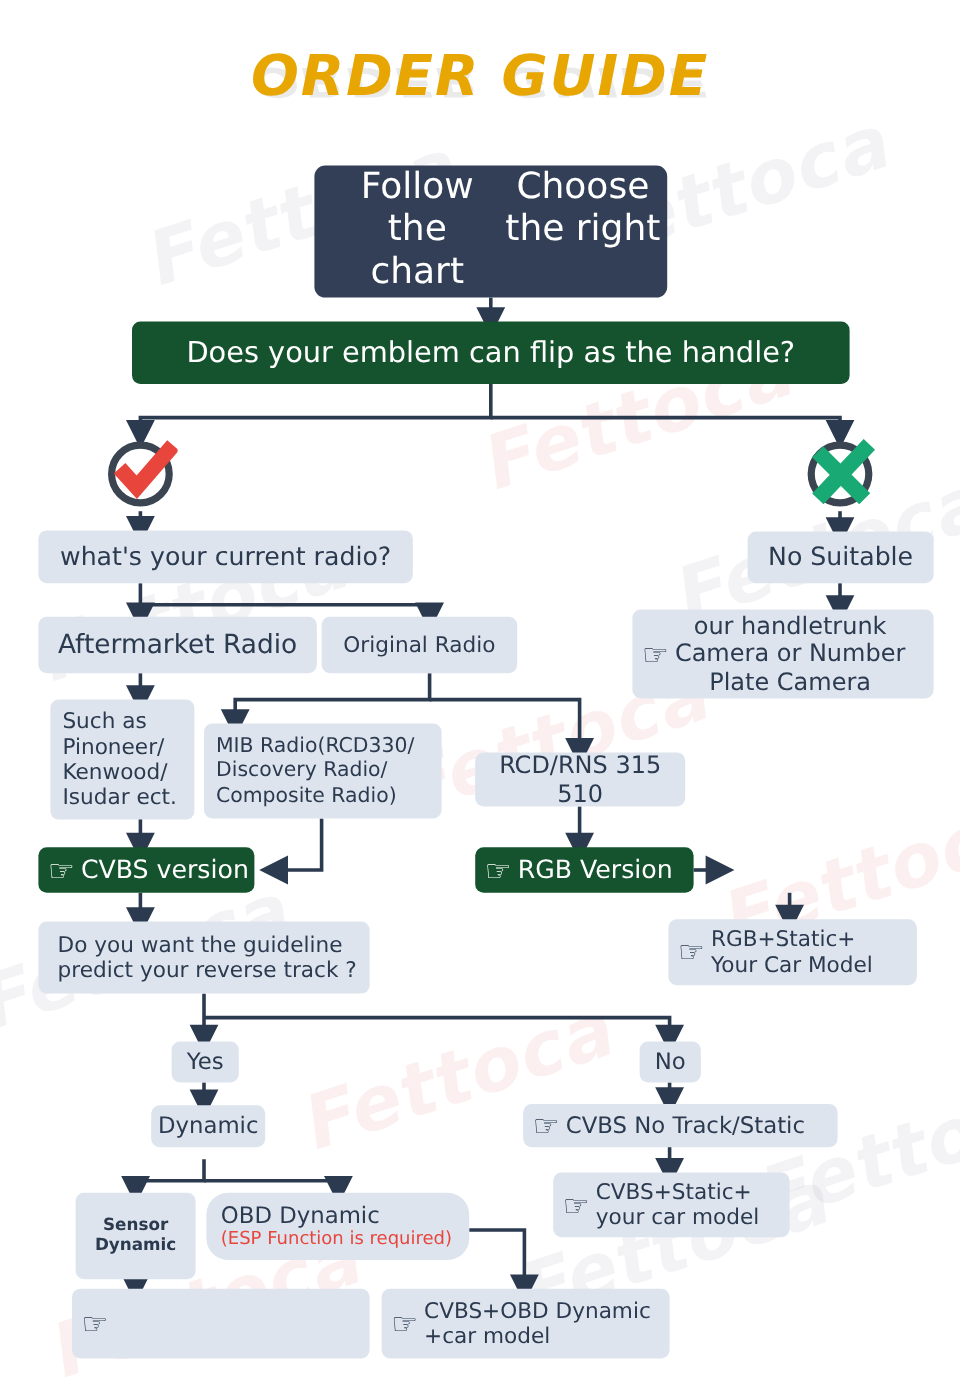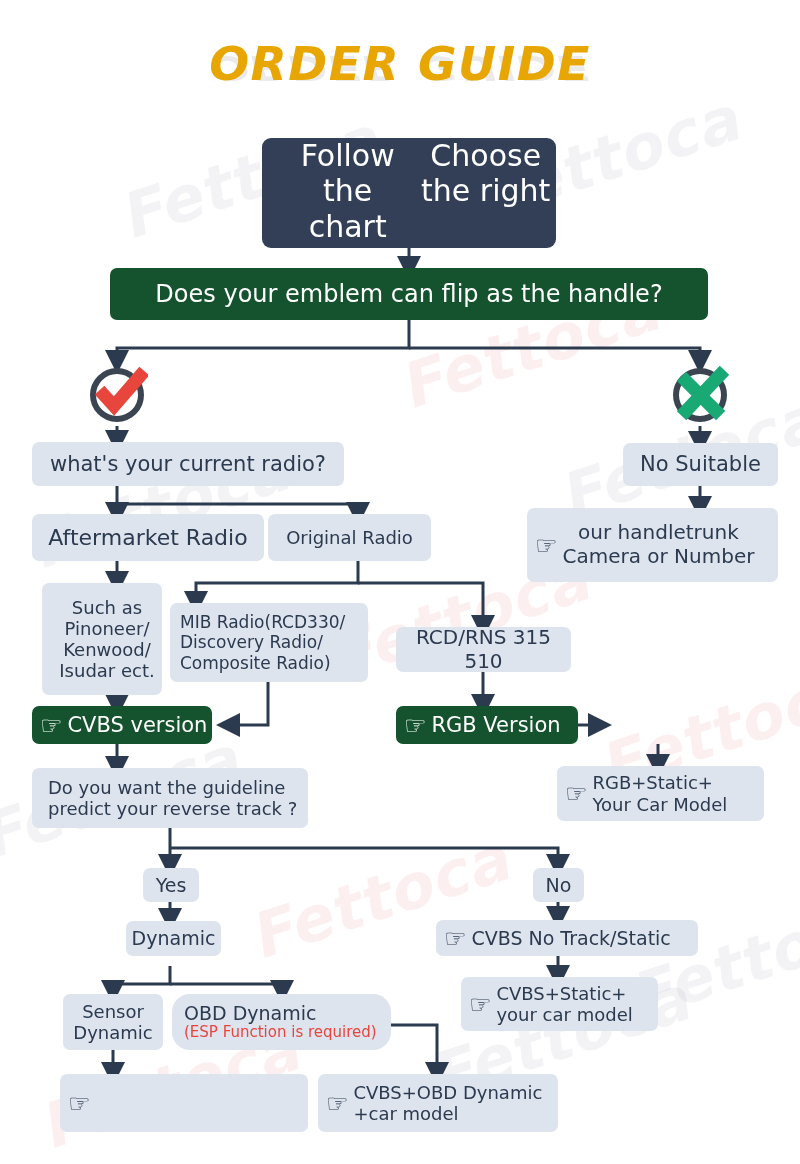--- a/index.html
+++ b/index.html
@@ -225,32 +225,33 @@
 
   <div class="node light" style="left:623px; top:443px; width:155px; height:43px; font-size:21px;">
     <span class="txt">No Suitable</span>
   </div>
 
   <div class="node light has-hand" style="left:527px; top:508px; width:251px; height:74px; font-size:20px;">
     <span class="hand-icon">☞</span>
     <span style="text-align:center;">
       <span class="txt">our handletrunk</span>
       <span class="txt">Camera or Number</span>
+      <span class="txt">Plate Camera</span>
     </span>
   </div>
 
   <div class="node light" style="left:32px; top:514px; width:232px; height:47px; font-size:22px;">
     <span class="txt">Aftermarket Radio</span>
   </div>
 
   <div class="node light" style="left:268px; top:514px; width:163px; height:47px; font-size:18px;">
     <span class="txt">Original Radio</span>
   </div>
 
-  <div class="node light" style="left:42px; top:583px; width:120px; height:112px; font-size:18px; flex-direction:column; align-items:center; padding-left:10px;">
+  <div class="node light" style="left:42px; top:583px; width:120px; height:100px; font-size:18px; flex-direction:column; align-items:flex-start; padding-left:10px;">
     <span class="txt">Such as</span>
     <span class="txt">Pinoneer/</span>
     <span class="txt">Kenwood/</span>
     <span class="txt">Isudar ect.</span>
   </div>
 
   <div class="node light" style="left:170px; top:603px; width:198px; height:79px; font-size:17px; flex-direction:column; align-items:flex-start; padding-left:10px;">
     <span class="txt">MIB Radio(RCD330/</span>
     <span class="txt">Discovery Radio/</span>
     <span class="txt">Composite Radio)</span>
@@ -302,21 +303,21 @@
   </div>
 
   <div class="node light has-hand" style="left:461px; top:977px; width:197px; height:54px; font-size:18px;">
     <span class="hand-icon">☞</span>
     <span style="text-align:left;">
       <span class="txt">CVBS+Static+</span>
       <span class="txt">your car model</span>
     </span>
   </div>
 
-  <div class="node light" style="left:63px; top:994px; width:100px; height:56px; font-size:18px; flex-direction:column;">
+  <div class="node light" style="left:63px; top:994px; width:100px; height:72px; font-size:14px; flex-direction:column;font-weight:bold;">
     <span class="txt">Sensor</span>
     <span class="txt">Dynamic</span>
   </div>
 
   <div class="node light" style="left:172px; top:994px; width:219px; height:56px; font-size:19px; flex-direction:column; align-items:flex-start; padding-left:12px;border-radius:18px;">
     <span class="txt">OBD Dynamic</span>
     <span class="txt sub-red" style="font-size:15px;">(ESP Function is required)</span>
   </div>
 
   <div class="node light has-hand" style="left:60px; top:1074px; width:248px; height:58px; font-size:18px;">

